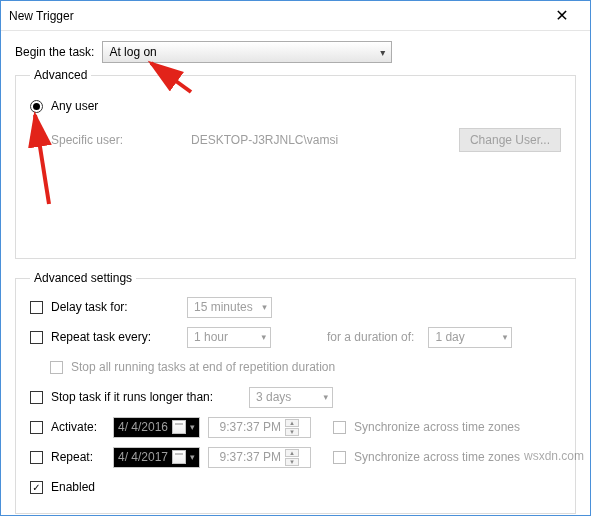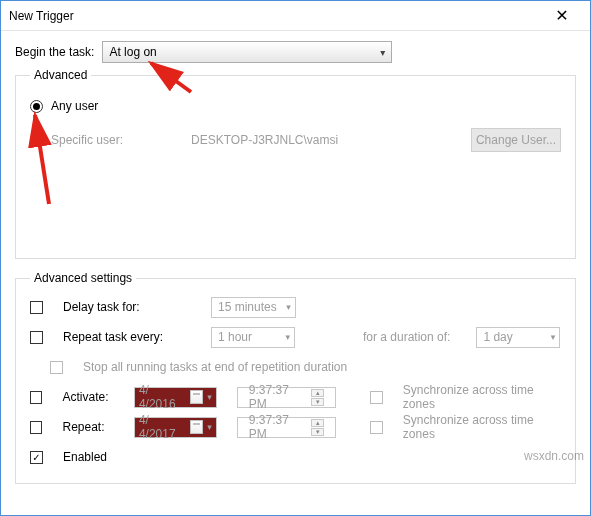--- a/index.html
+++ b/index.html
@@ -103,21 +103,21 @@
     margin-left: 60px;
   }
   .btn {
     height: 24px;
     min-width: 86px;
     border: 1px solid #adadad;
     background: #e1e1e1;
     display: inline-flex;
     align-items: center;
     justify-content: center;
-    padding: 0 4px;
+    padding: 0 10px;
     cursor: pointer;
     text-align: center;
   }
   .btn.disabled {
     color: #a0a0a0;
     border-color: #d0d0d0;
     background: #e7e7e7;
     cursor: default;
   }
   .change-user-pos {
@@ -125,21 +125,21 @@
   }
   
   .adv fieldset { padding: 10px 14px 14px 14px; }
   .adv-grid {
     display: grid;
     row-gap: 6px;
   }
   .arow {
     display: flex;
     align-items: center;
-    gap: 20px;
+    gap: 8px;
     height: 24px;
   }
   .cb {
     width: 13px; height: 13px;
     border: 1px solid #333;
     background: #fff;
     display: flex;
     align-items: center;
     justify-content: center;
     cursor: pointer;
@@ -167,21 +167,21 @@
     color: #999;
   }
   .date-input {
     height: 21px;
     border: 1px solid #c8c8c8;
     display: flex;
     align-items: center;
     padding: 0 4px;
     gap: 4px;
     color: #9e9e9e;
-    background: #7f1d1d;
+    background: #000000;
   }
   .cal-icon {
     width: 14px; height: 14px;
     border: 1px solid #c0c0c0;
     background: linear-gradient(#fff,#eee);
     position: relative;
   }
   .cal-icon::before {
     content:"";
     position:absolute;
@@ -282,20 +282,25 @@
           <span class="combo">1 hour</span>
           <span class="disabled-text" style="margin-left:48px;">for a duration of:</span>
           <span class="combo" style="margin-left:6px;">1 day</span>
         </div>
 
         <div class="arow indent">
           <span class="cb disabled"></span>
           <span class="disabled-text">Stop all running tasks at end of repetition duration</span>
         </div>
 
+        <div class="arow">
+          <span class="cb"></span>
+          <span style="width:190px;">Stop task if it runs longer than:</span>
+          <span class="combo">3 days</span>
+        </div>
 
         <div class="arow">
           <span class="cb"></span>
           <span style="width:54px;">Activate:</span>
           <span class="date-input">
             <span>4/ 4/2016</span>
             <span class="cal-icon"></span>
             <span style="font-size:9px;">▾</span>
           </span>
           <span class="time-input">

